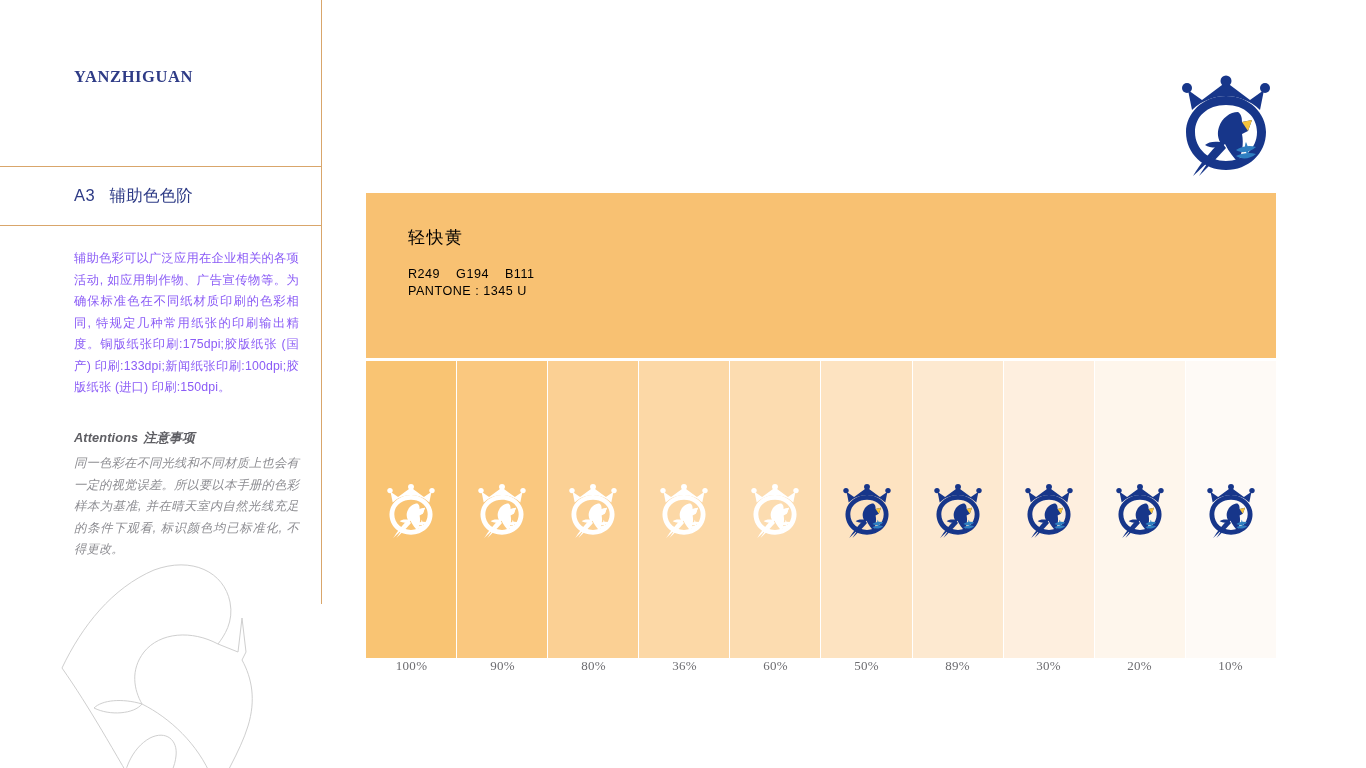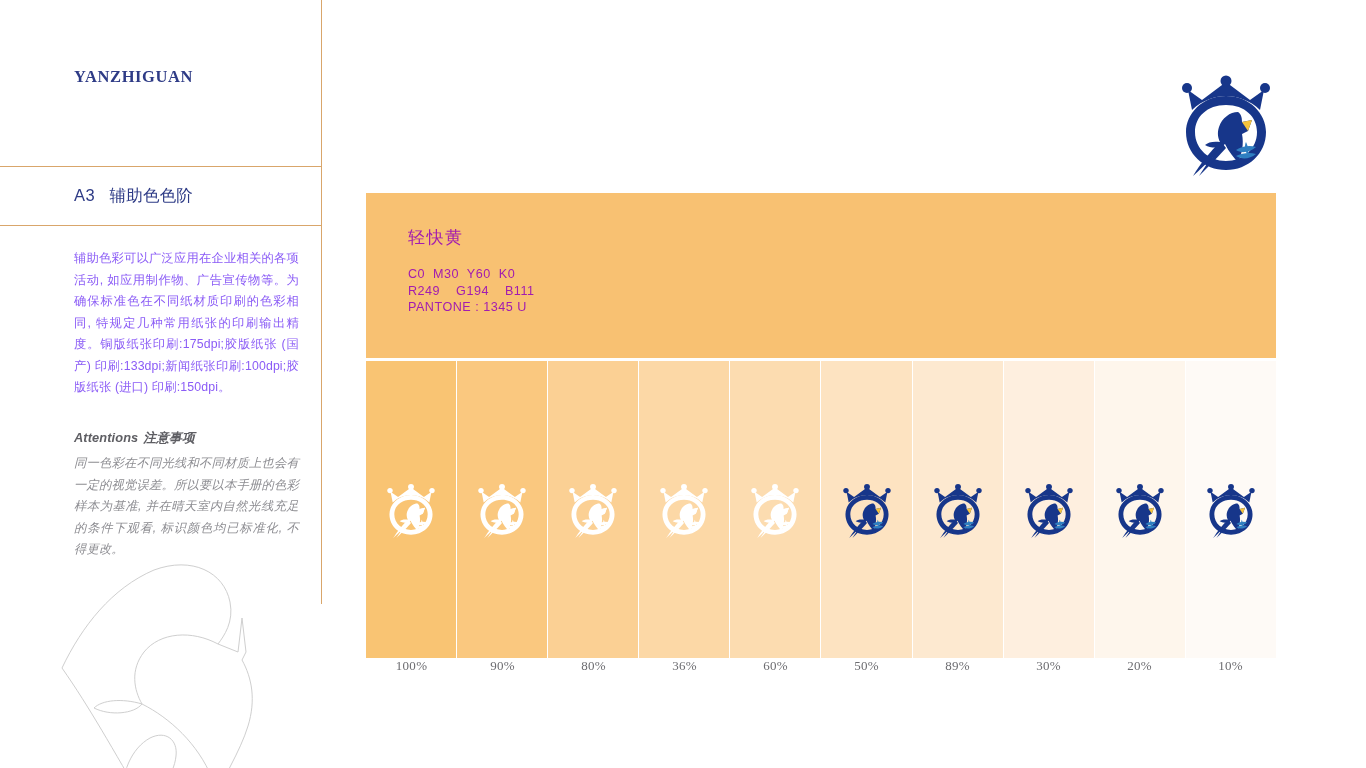--- a/index.html
+++ b/index.html
@@ -146,21 +146,21 @@
     position: absolute;
     left: 366px;
     top: 193px;
     width: 910px;
   }
   #color-band {
     height: 165px;
     background: #f8c172;
     box-sizing: border-box;
     padding: 33px 0 0 42px;
-    color: #a21caf;
+    color: #000000;
   }
   #color-name {
     font-size: 17px;
     letter-spacing: 1.5px;
     margin-bottom: 17px;
     font-weight: normal;
   }
   .spec-line {
     font-size: 12.6px;
     line-height: 16.5px;
@@ -256,21 +256,20 @@
     <path d="M62 78 C 68 74, 76 73, 82 75 C 76 80, 68 82, 62 78 Z" fill="#2f7fc1"></path>
     <path d="M62 84 C 68 81, 76 80, 82 82 C 76 87, 68 88, 62 84 Z" fill="#2f7fc1"></path>
     <path d="M72 70 C 74 74, 75 79, 74 84 C 71 79, 70 74, 72 70 Z" fill="#2f7fc1"></path>
   </g>
 </svg>
 
 <div id="color-panel">
 
   <div id="color-band">
     <div id="color-name">轻快黄</div>
-    <div class="spec-line">C0  M30  Y60  K0</div>
     <div class="spec-line">R249    G194    B111</div>
     <div class="spec-line">PANTONE : 1345 U</div>
   </div>
 
   <div id="tint-strip">
       <div class="tint-cell" style="background: rgb(249, 196, 115);">
         <svg viewBox="0 0 104 104" class="tint-logo">
           <path d="M18 38 L14 18 L28 28 L52 10 L76 28 L90 18 L86 38 C 76 28, 62 24, 52 24 C 42 24, 28 28, 18 38 Z" fill="#ffffff"></path>
           <circle cx="13" cy="16" r="5" fill="#ffffff"></circle>
           <circle cx="52" cy="9" r="5.5" fill="#ffffff"></circle>

